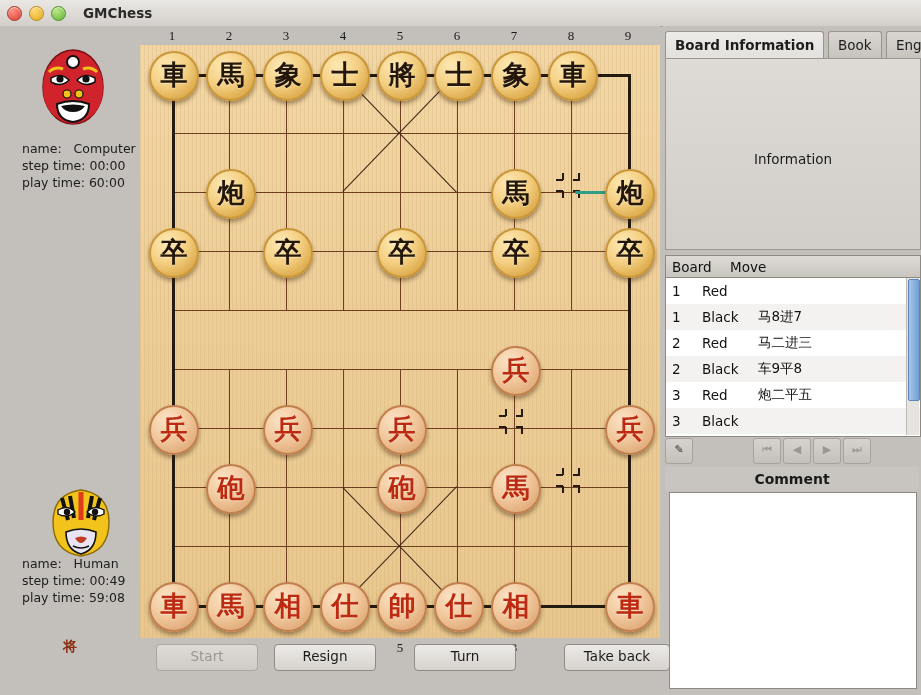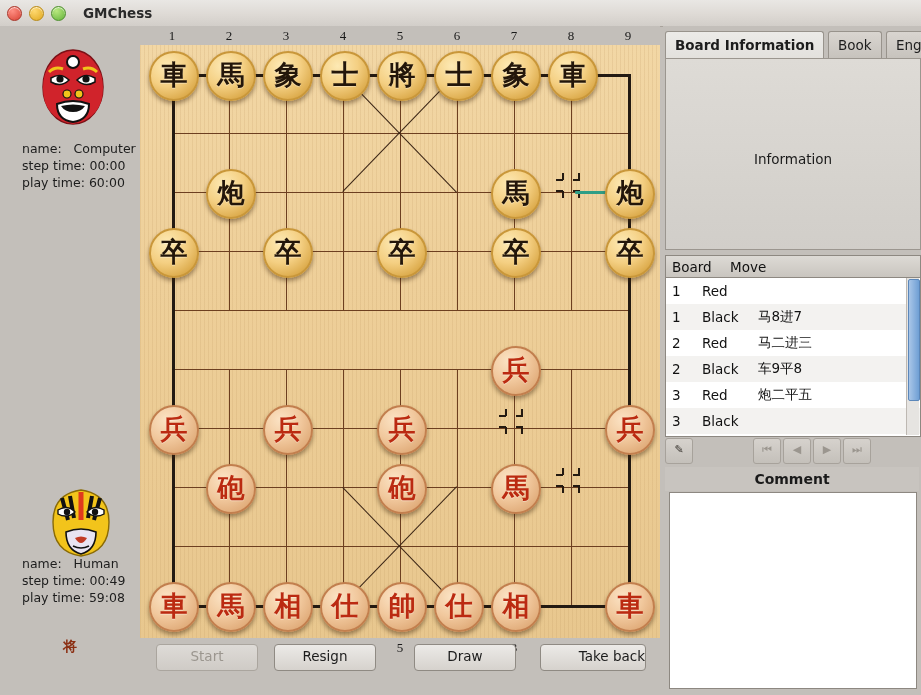--- a/index.html
+++ b/index.html
@@ -467,15 +467,15 @@
       <div class="navbtn" style="left: 178px;">⏭</div>
     </div>
 
   <div id="cmtlabel">Comment</div>
   <div id="cmtbox"></div>
 </div>
 
 <div id="btnbar">
     <div class="abtn disabled" style="left: 16px; width: 100px;">Start</div>
     <div class="abtn" style="left: 134px; width: 100px;">Resign</div>
-    <div class="abtn" style="left: 274px; width: 100px;">Draw</div>
-    <div class="abtn" style="left: 400px; width: 104px; text-align: right;">Take back</div>
+    <div class="abtn" style="left: 274px; width: 100px;">Turn</div>
+    <div class="abtn" style="left: 424px; width: 104px;">Take back</div>
   </div>
 
 </body></html>

